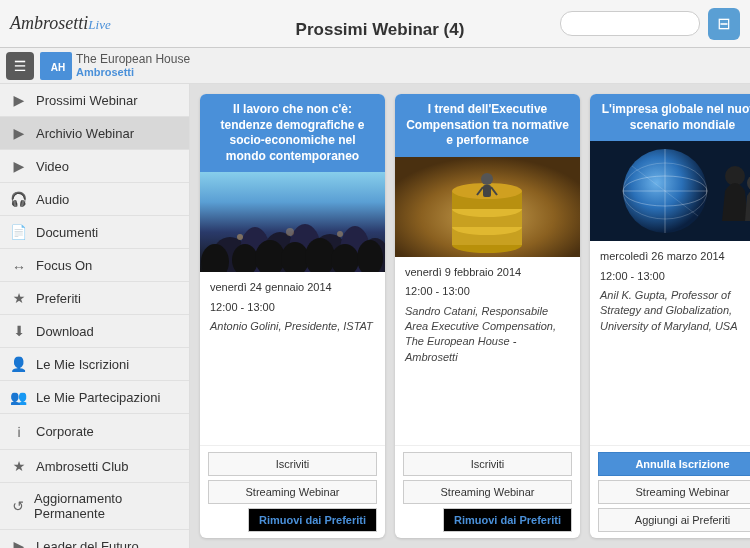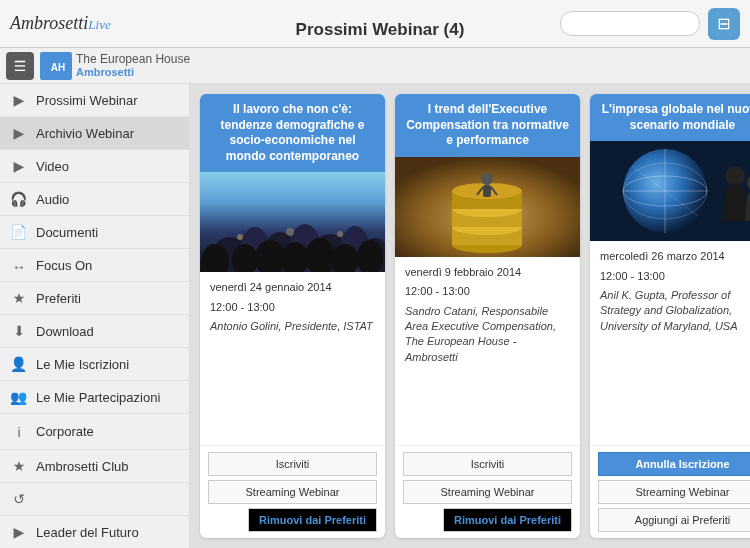--- a/index.html
+++ b/index.html
@@ -331,20 +331,21 @@
     <div class="sidebar-item">
       <span class="sidebar-icon">ℹ</span>
       <span>Corporate</span>
     </div>
     <div class="sidebar-item">
       <span class="sidebar-icon">★</span>
       <span>Ambrosetti Club</span>
     </div>
     <div class="sidebar-item">
       <span class="sidebar-icon">↺</span>
+      <span>Aggiornamento Permanente</span>
     </div>
     <div class="sidebar-item">
       <span class="sidebar-icon">▶</span>
       <span>Leader del Futuro</span>
     </div>
 
   </div>
 
   <div class="content">
 

